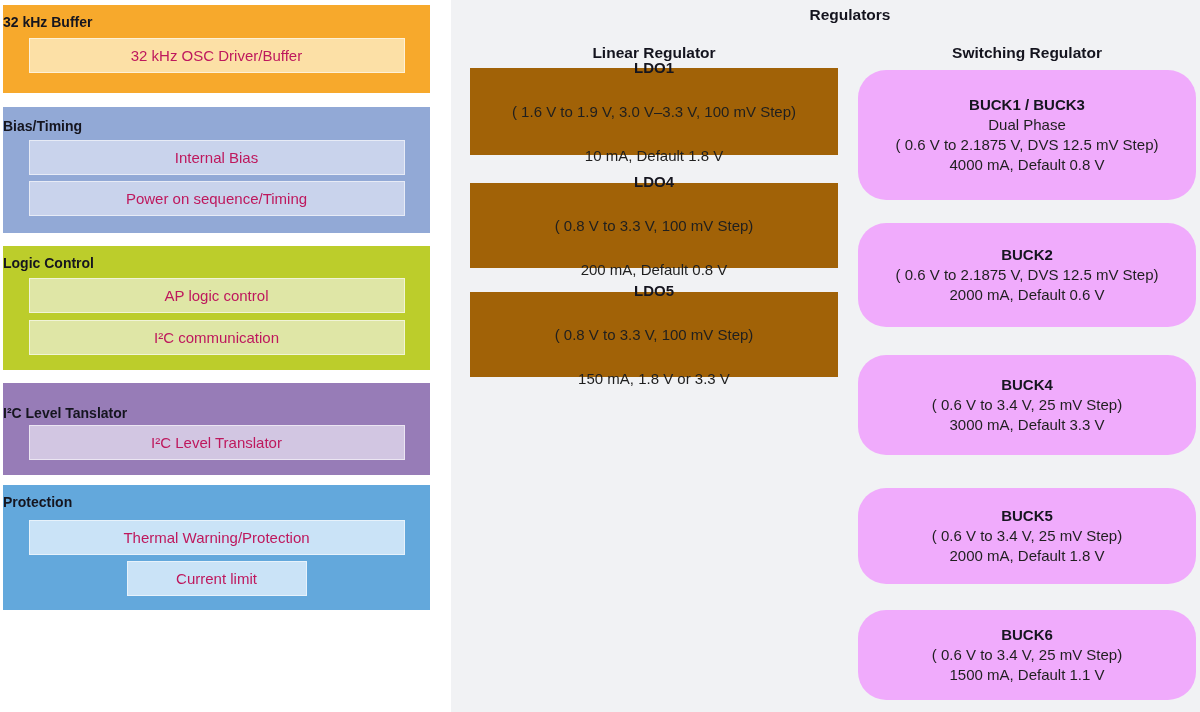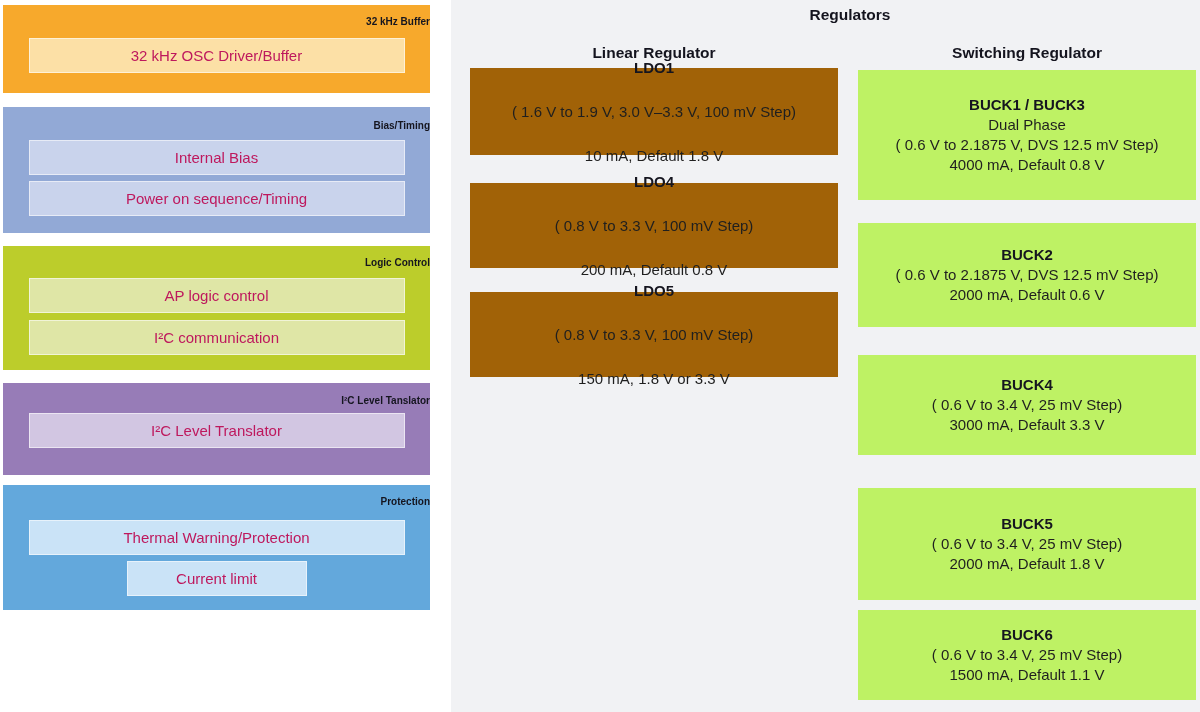--- a/index.html
+++ b/index.html
@@ -8,21 +8,21 @@
     font-family: "Liberation Sans", sans-serif;
     background: #ffffff;
     color: #1a1a1a;
     overflow: hidden;
   }
   .stage { position: relative; width: 1200px; height: 712px; background: #ffffff; }
 
   
   .blk { position: absolute; left: 3px; width: 427px; }
   .blk-title {
-    text-align: right; font-weight: bold; font-size: 10px;
+    text-align: left; font-weight: bold; font-size: 14px;
     line-height: 20px; color: #15151f;
   }
   .row {
     width: 376px; height: 35px; margin: 0 auto;
     display: flex; align-items: center; justify-content: center;
     font-size: 15px; color: #be185d; text-align: center;
     border: 1px solid rgba(255,255,255,0.55);
   }
   .row + .row { margin-top: 6px; }
   .row.narrow { width: 180px; }
@@ -34,21 +34,21 @@
   .b2 { top: 107px; height: 126px; background: #92a9d6; }
   .b2 .blk-title { padding-top: 9px; margin-bottom: 4px; }
   .b2 .row { background: #c9d3ec; }
 
   .b3 { top: 246px; height: 124px; background: #bccd2b; }
   .b3 .blk-title { padding-top: 7px; margin-bottom: 5px; }
   .b3 .row { background: #dfe6a6; }
   .b3 .row + .row { margin-top: 7px; }
 
   .b4 { top: 383px; height: 92px;  background: #977cb7; }
-  .b4 .blk-title { padding-top: 8px; margin-bottom: 2px; }
+  .b4 .blk-title { padding-top: 20px; margin-bottom: 2px; }
   .b4 .row { background: #d2c6e2; }
 
   .b5 { top: 485px; height: 125px; background: #63a8dc; }
   .b5 .blk-title { padding-top: 7px; margin-bottom: 8px; }
   .b5 .row { background: #cae3f7; }
   .b5 .row + .row { }
 
   .b6 { top: 620px; height: 92px;  background: #bcbcbc; }
   .b6 .blk-title { padding-top: 8px; margin-bottom: 4px; }
   .b6 .row { background: #e3e3e3; }
@@ -66,28 +66,28 @@
     position: absolute; top: 44px; left: 0; width: 100%;
     text-align: center; font-weight: bold; font-size: 15.5px; color: #14141e;
   }
   .rbox {
     position: absolute; left: 0; width: 100%;
     display: flex; flex-direction: column; justify-content: center; align-items: center;
     font-size: 15px; line-height: 20px; color: #1f1f1f; text-align: center;
   }
   .rbox .rbox-title { font-weight: bold; color: #15151f; }
   .ldo  { background: #a16207; gap: 24px; }
-  .buck { background: #bef264; }
+  .buck { background: #f0abfc; border-radius: 28px; }
   .ldo1   { top: 68px;  height: 87px;  }
   .ldo4   { top: 183px; height: 85px;  }
   .ldo5   { top: 292px; height: 85px;  }
   .buck13 { top: 70px;  height: 130px; }
   .buck2  { top: 223px; height: 104px; }
   .buck4  { top: 355px; height: 100px; }
-  .buck5  { top: 488px; height: 112px; text-align: center; }
+  .buck5  { top: 488px; height: 96px; text-align: center; }
   .buck6  { top: 610px; height: 90px;  }
 </style>
 </head>
 <body>
 
 <div class="stage">
 
   <section class="blk b1">
     <div class="blk-title">32 kHz Buffer</div>
     <div class="row">32 kHz OSC Driver/Buffer</div>

